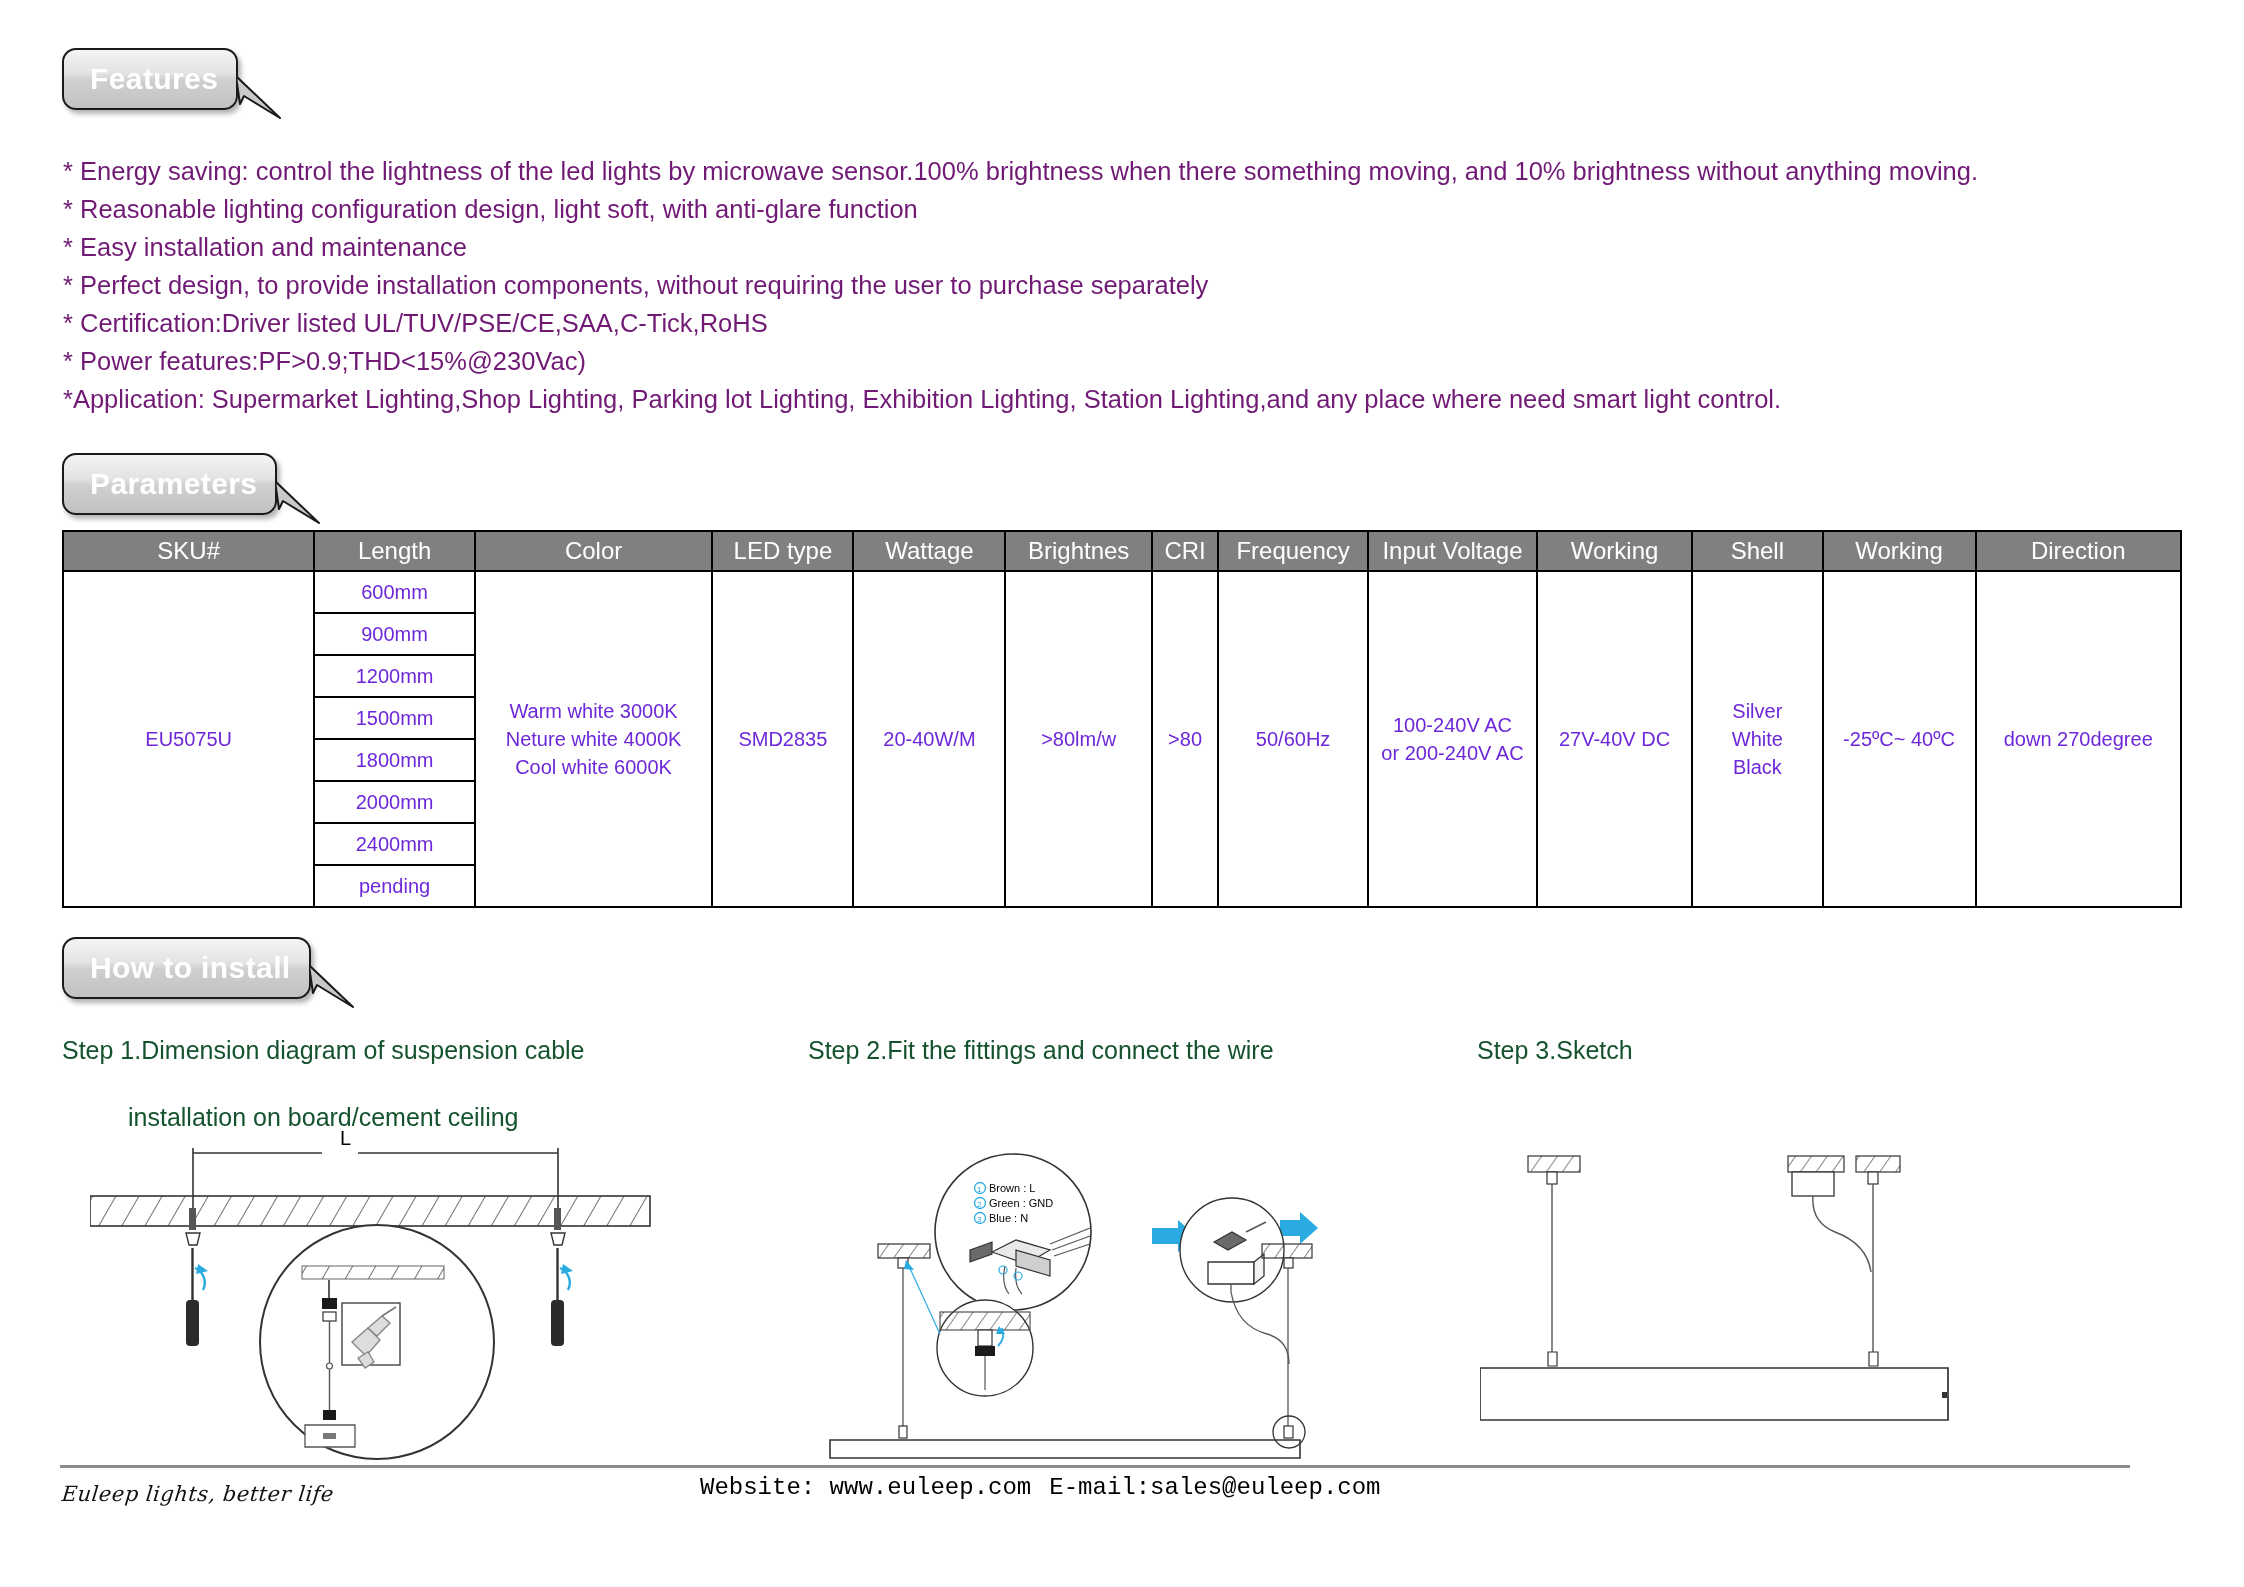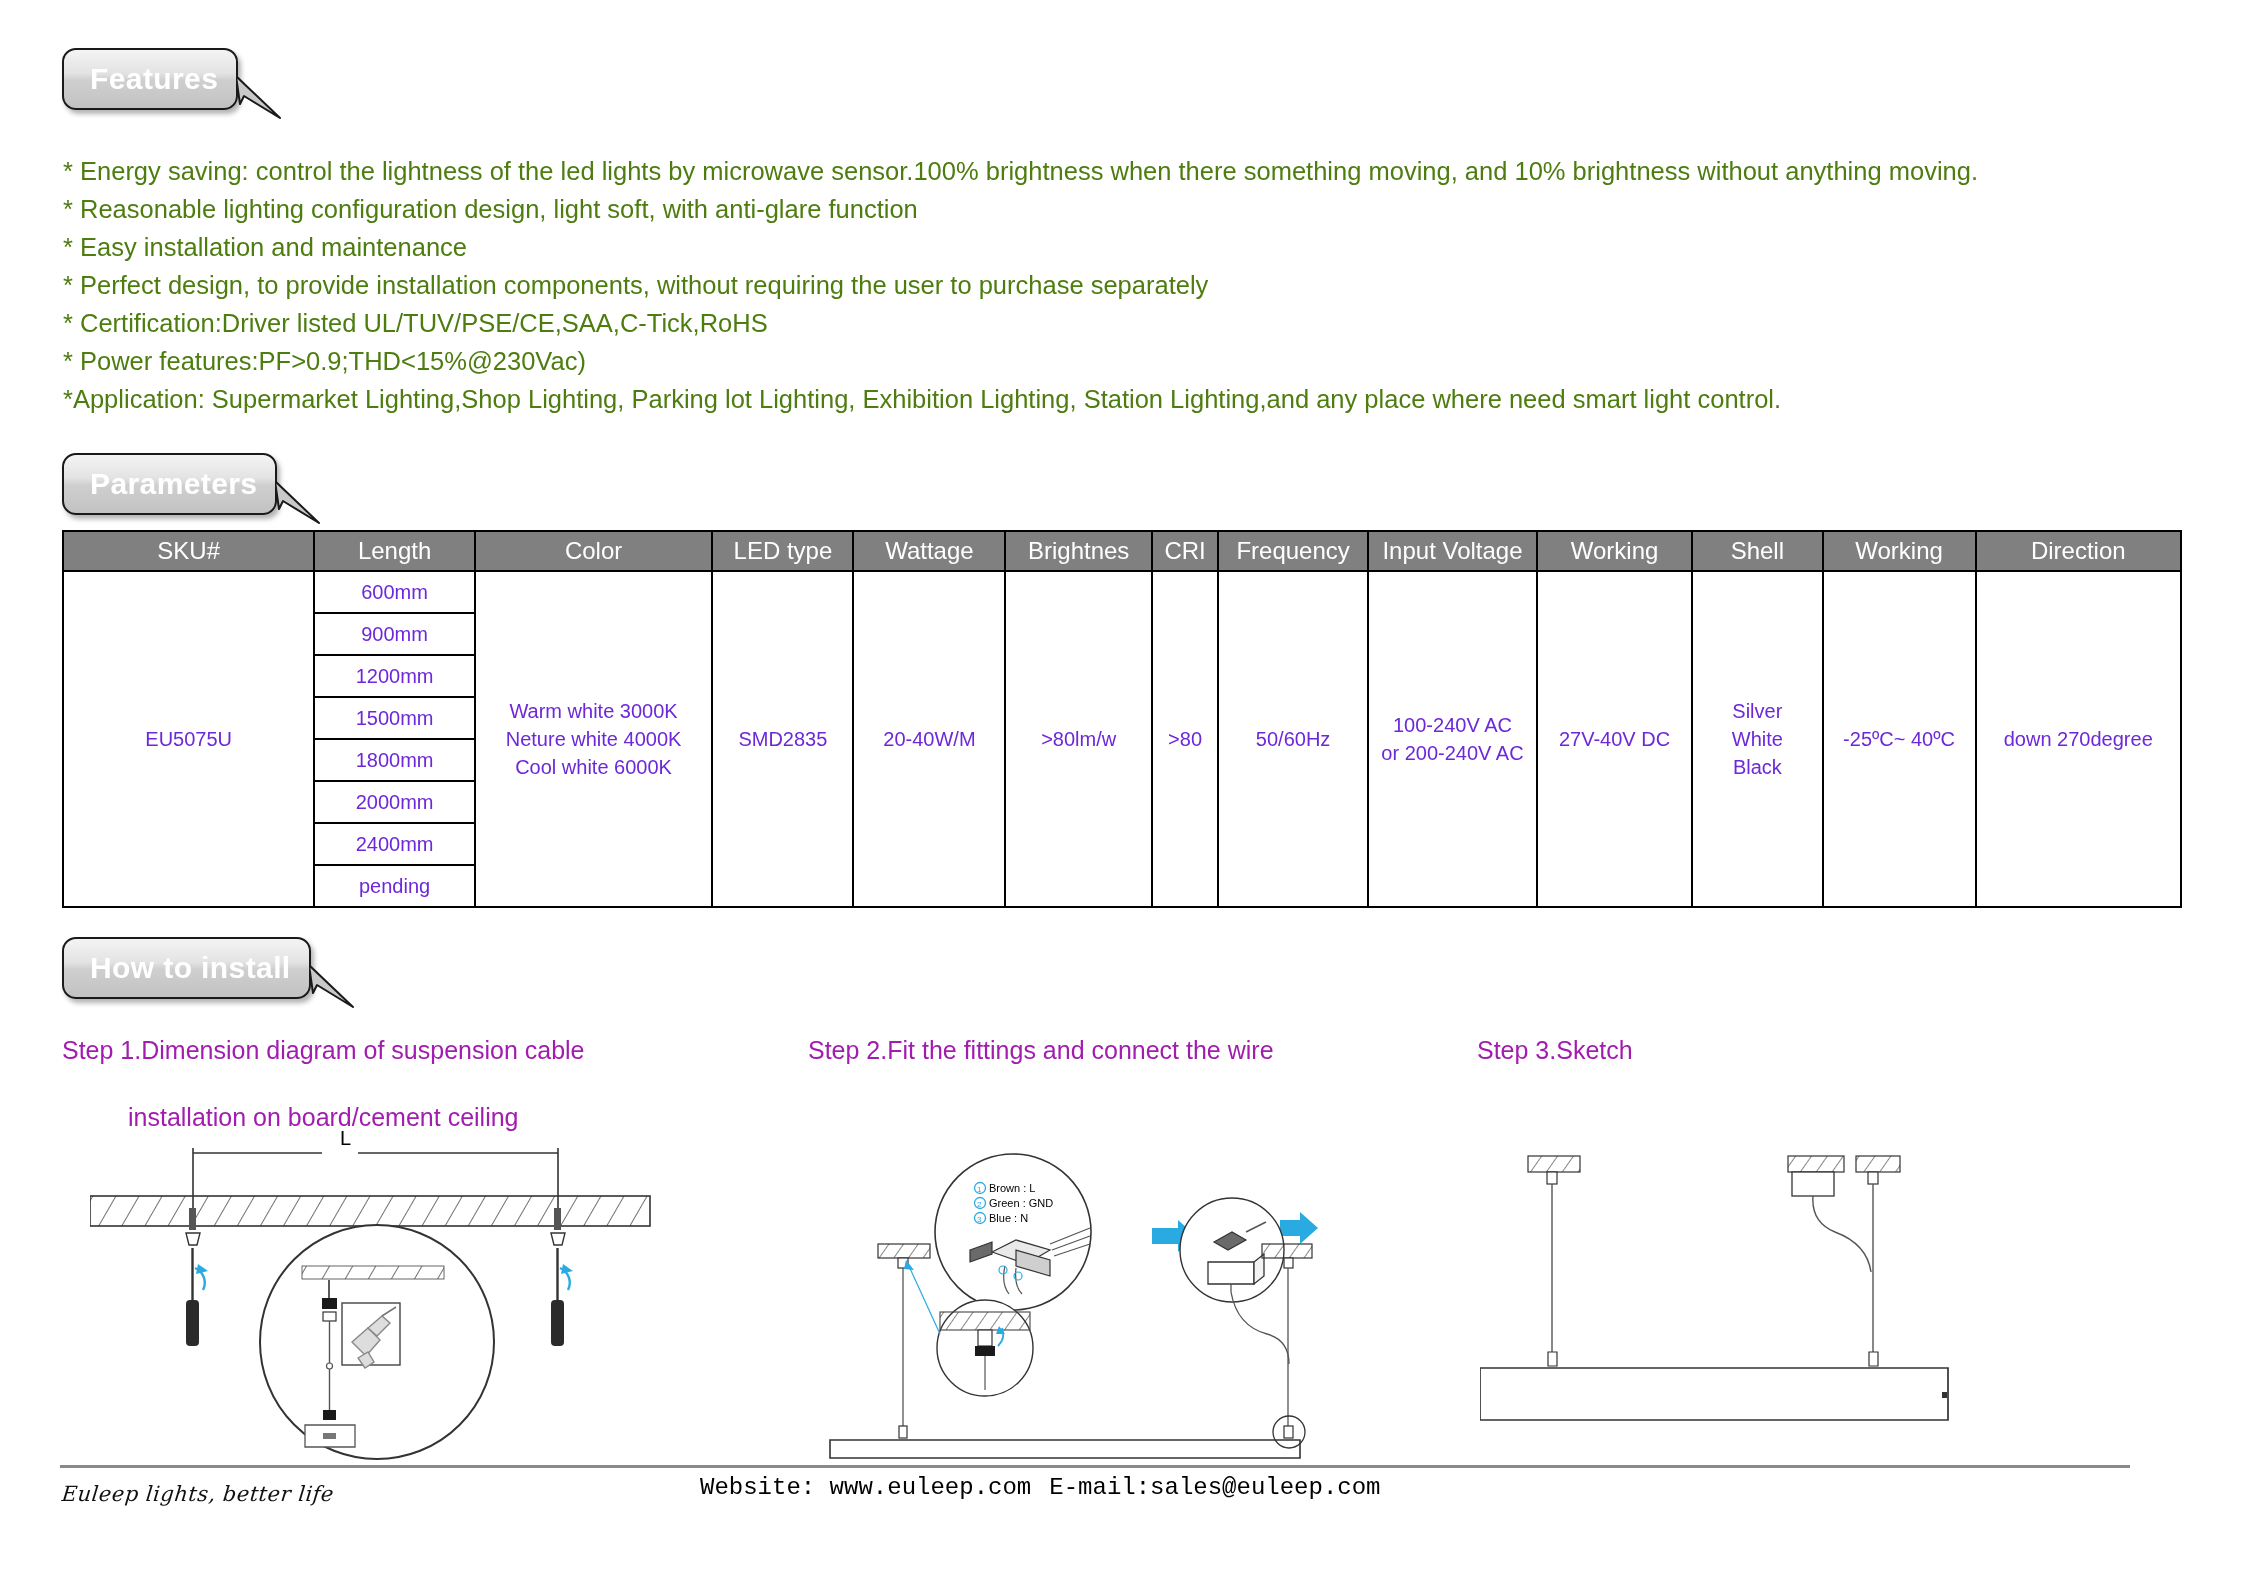--- a/index.html
+++ b/index.html
@@ -53,21 +53,21 @@
   
   .features {
     position: absolute;
     left: 63px;
     top: 152px;
     width: 2120px;
   }
   .feature-line {
     font-size: 25.5px;
     line-height: 38px;
-    color: #4d7c0f;
+    color: #701a75;
     white-space: nowrap;
   }
 
   
   .param-table {
     position: absolute;
     left: 62px;
     top: 530px;
     border-collapse: collapse;
     table-layout: fixed;
@@ -98,21 +98,21 @@
   }
   td.multi {
     line-height: 28px;
   }
 
   
   .step-title {
     position: absolute;
     font-size: 25px;
     line-height: 36px;
-    color: #a21caf;
+    color: #14532d;
   }
   .diagram {
     position: absolute;
   }
 
   
   .footer-rule {
     position: absolute;
     left: 60px;
     top: 1465px;

